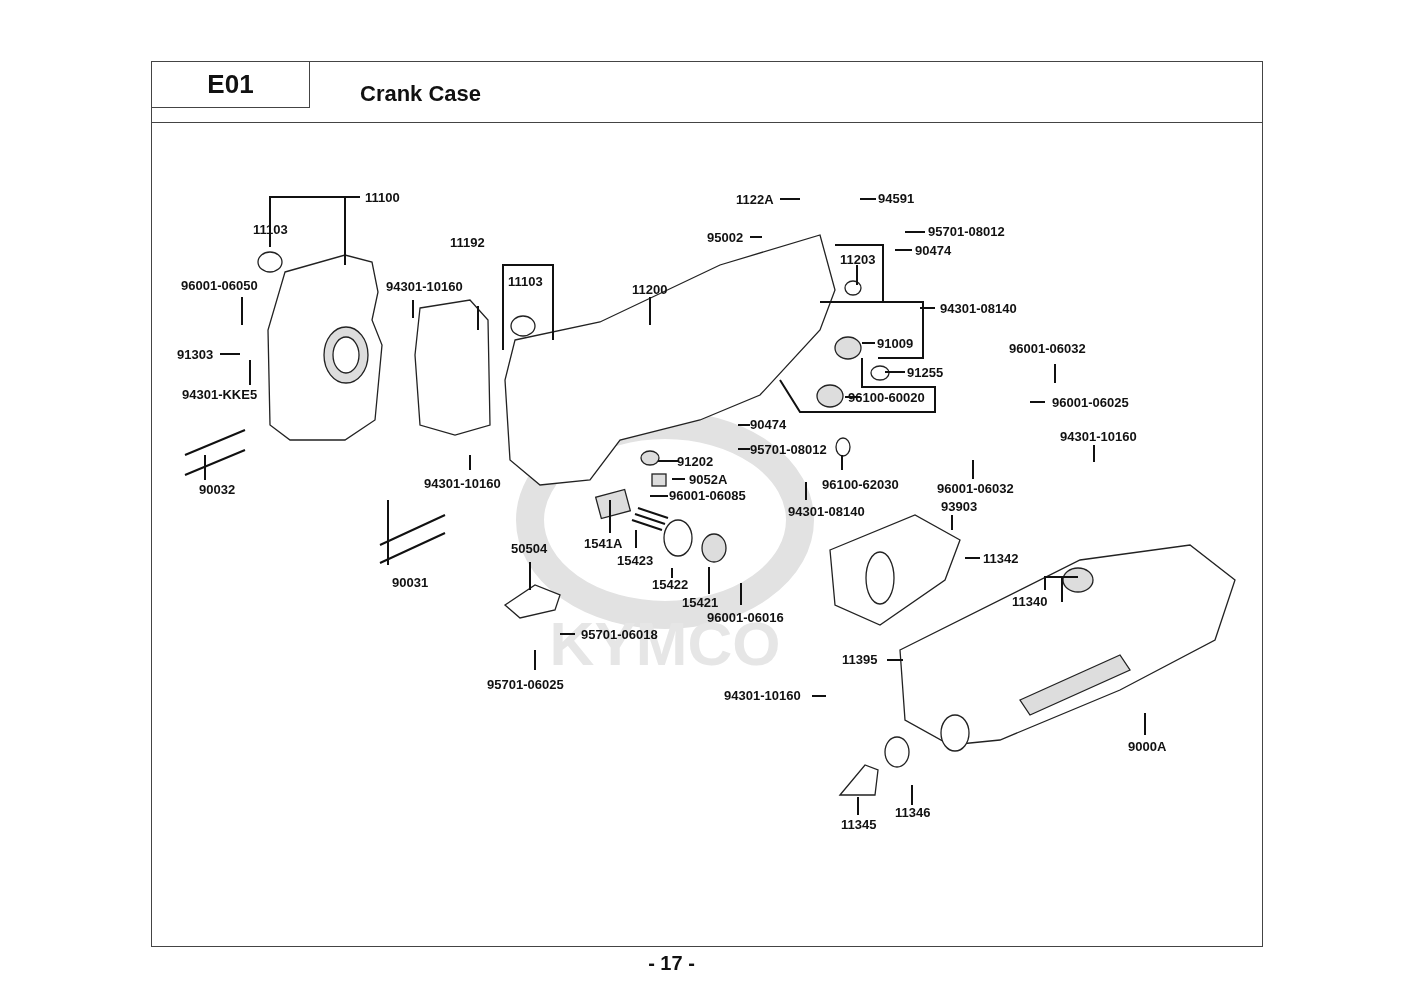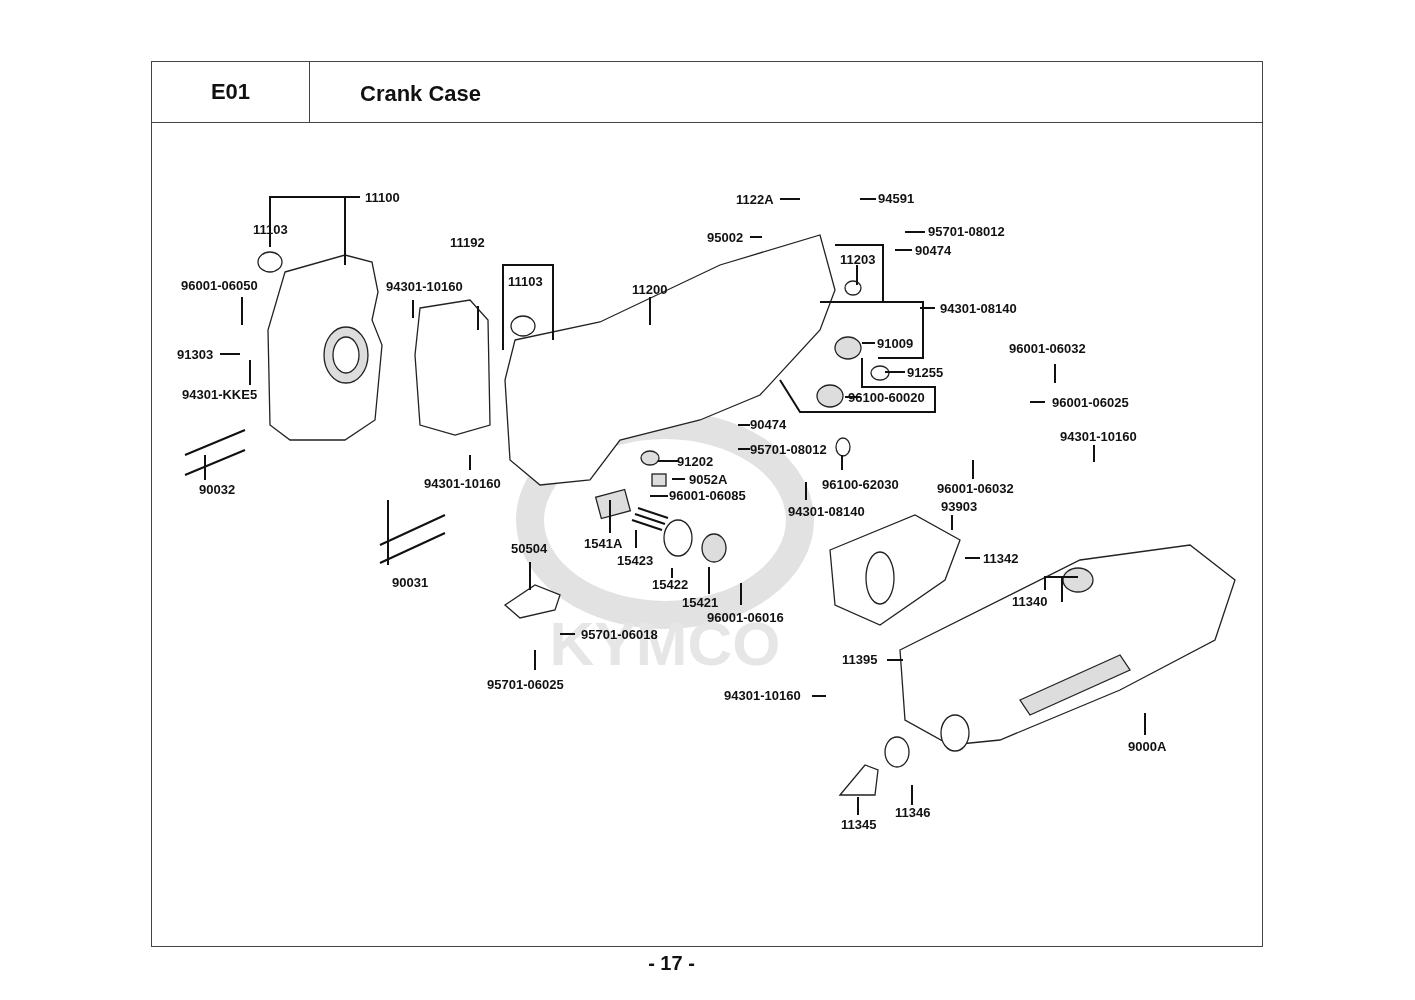--- a/index.html
+++ b/index.html
@@ -1,22 +1,22 @@
 <!DOCTYPE html>
 <html><head>
 <meta charset="utf-8">
 <style>
   html, body { margin:0; padding:0; background:#ffffff; }
   body { width:1415px; height:1000px; position:relative; overflow:hidden;
          font-family:"Liberation Sans", sans-serif; color:#111; }
   .frame { position:absolute; left:151px; top:61px; width:1112px; height:886px;
            border:1px solid #444; box-sizing:border-box; }
-  .hdr-code { position:absolute; left:151px; top:61px; width:159px; height:62px;
+  .hdr-code { position:absolute; left:151px; top:61px; width:159px; height:47px;
               border:1px solid #444; box-sizing:border-box; display:flex; align-items:center;
-              justify-content:center; font-weight:bold; font-size:22px; }
+              justify-content:center; font-weight:bold; font-size:26px; }
   .hdr-title { position:absolute; left:360px; top:61px; height:66px; display:flex;
                align-items:center; font-weight:bold; font-size:22px; }
   .hdr-line { position:absolute; left:151px; top:122px; width:1112px; height:1px; background:#444; }
   .page-num { position:absolute; left:0; width:1343px; top:952px; text-align:center;
               font-weight:bold; font-size:20px; }
   svg.diagram { position:absolute; left:0; top:0; width:1415px; height:1000px; }
   .lbl { font-family:"Liberation Sans", sans-serif; font-weight:bold; font-size:13px; fill:#111; }
   .ln { stroke:#111; stroke-width:2; fill:none; }
   .pt { stroke:#222; stroke-width:1.3; fill:#fff; }
   .ptg { stroke:#222; stroke-width:1.3; fill:#ddd; }

